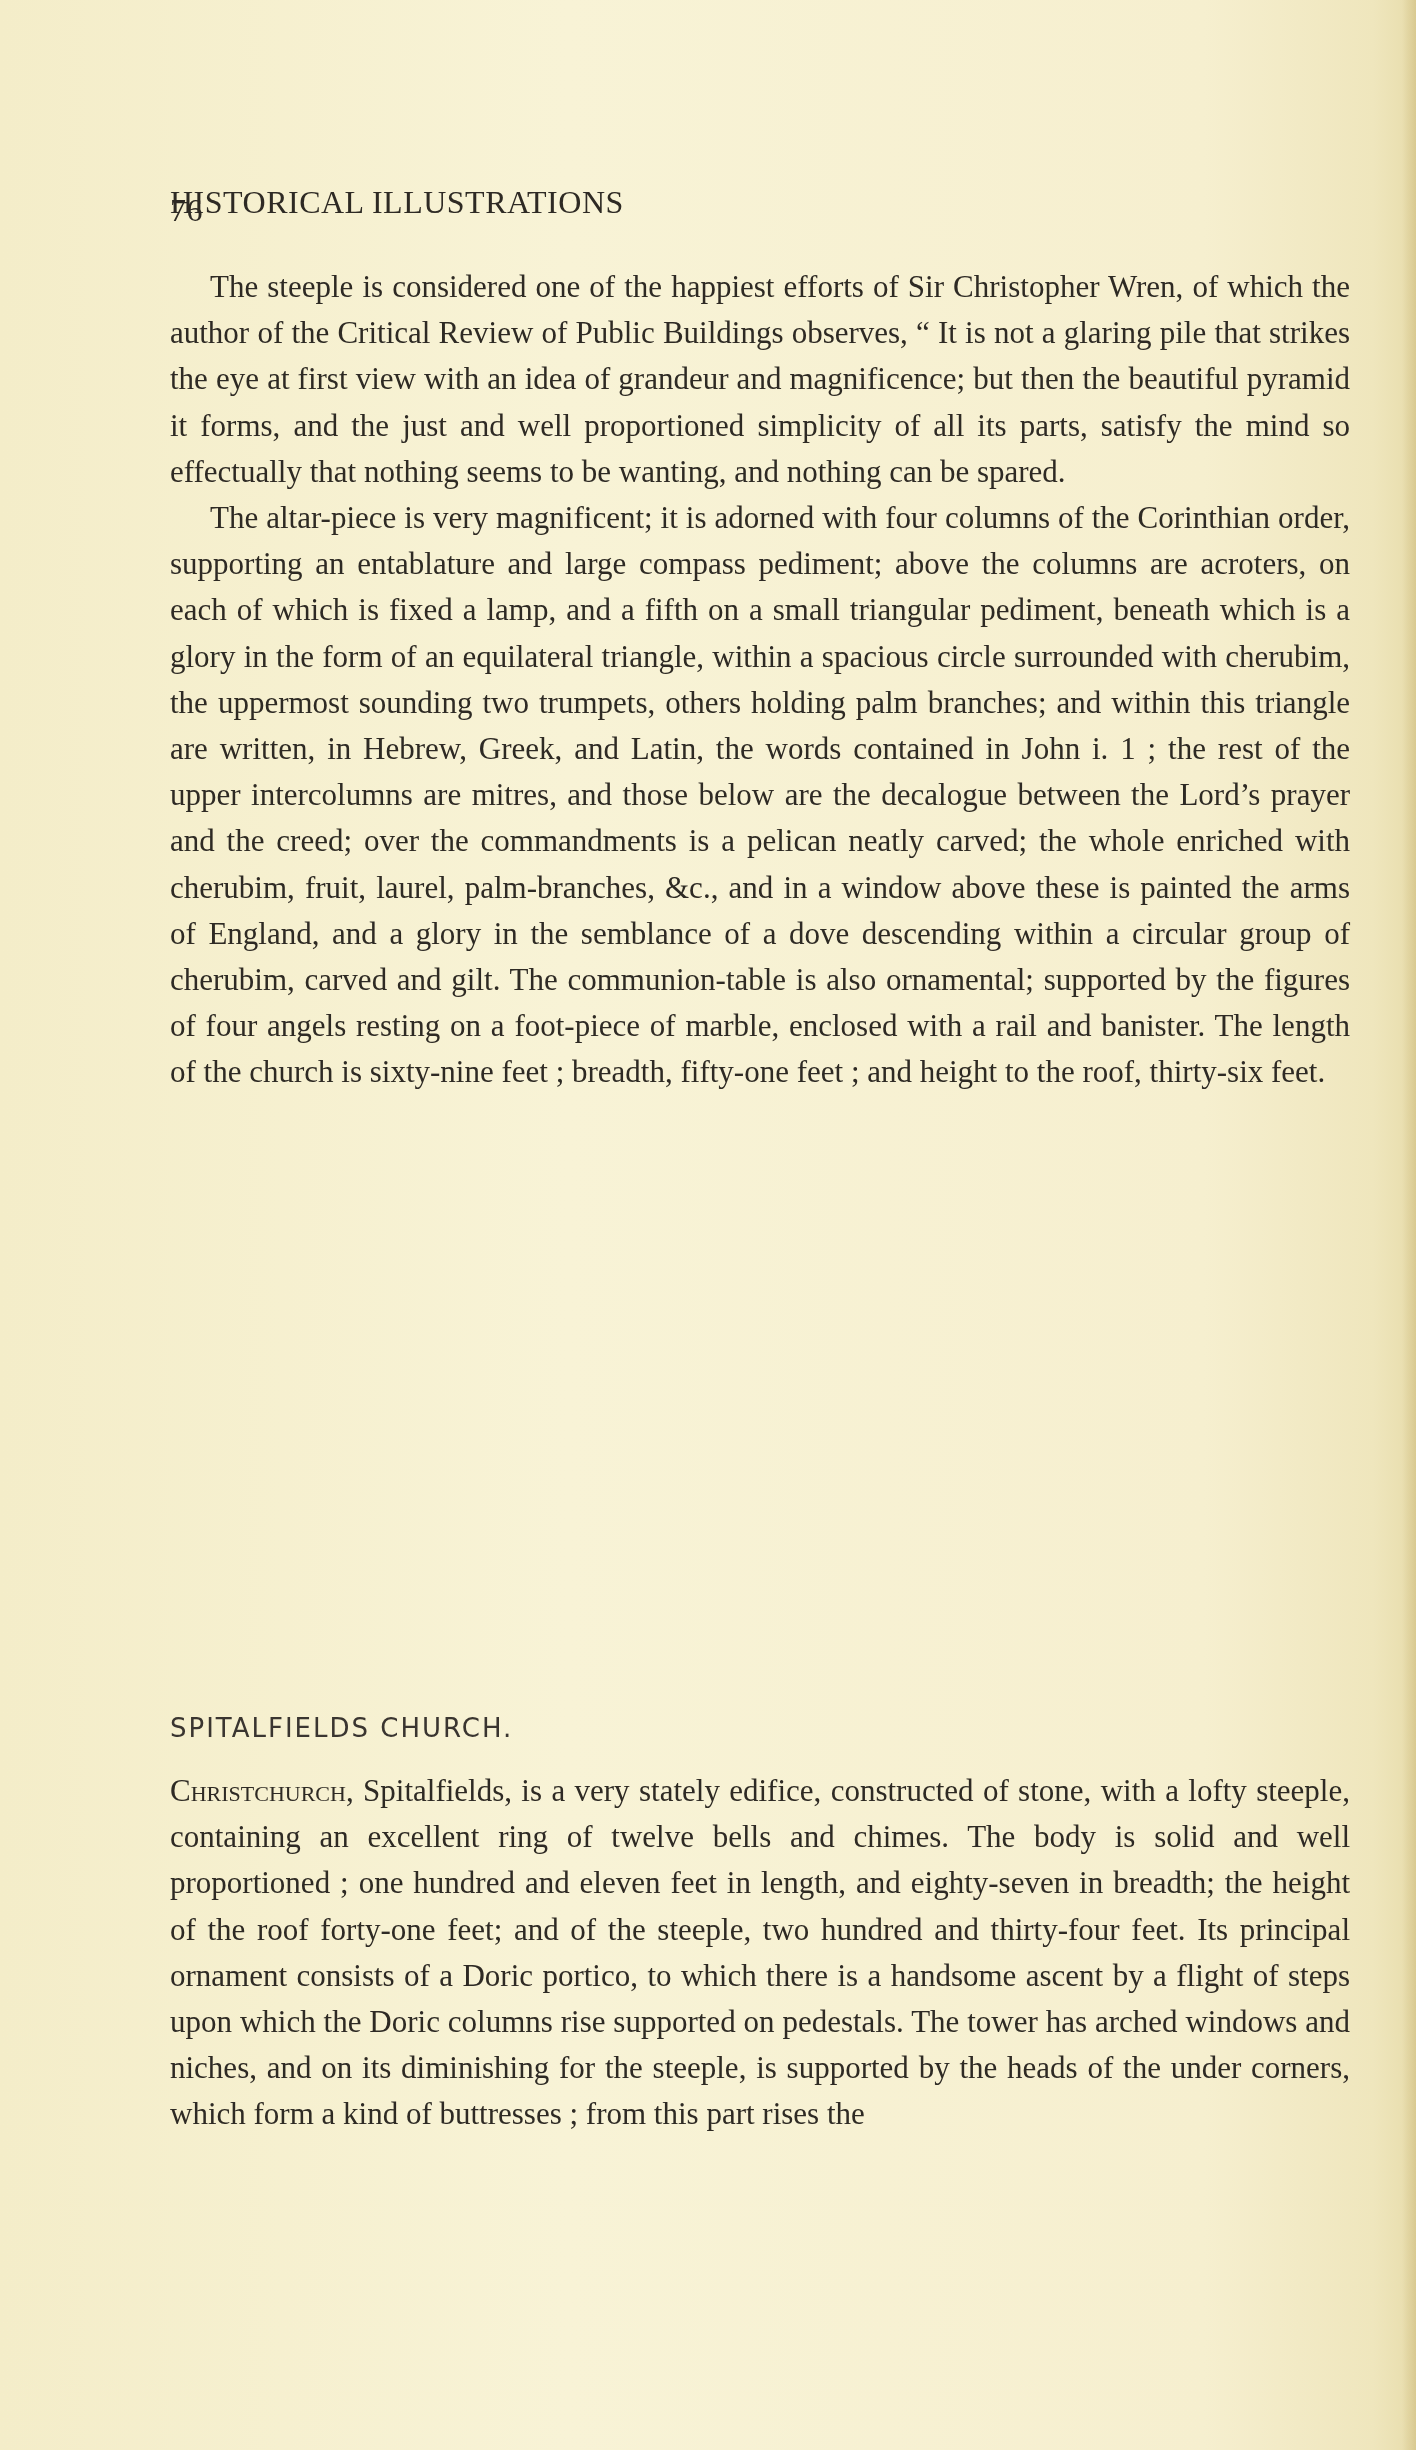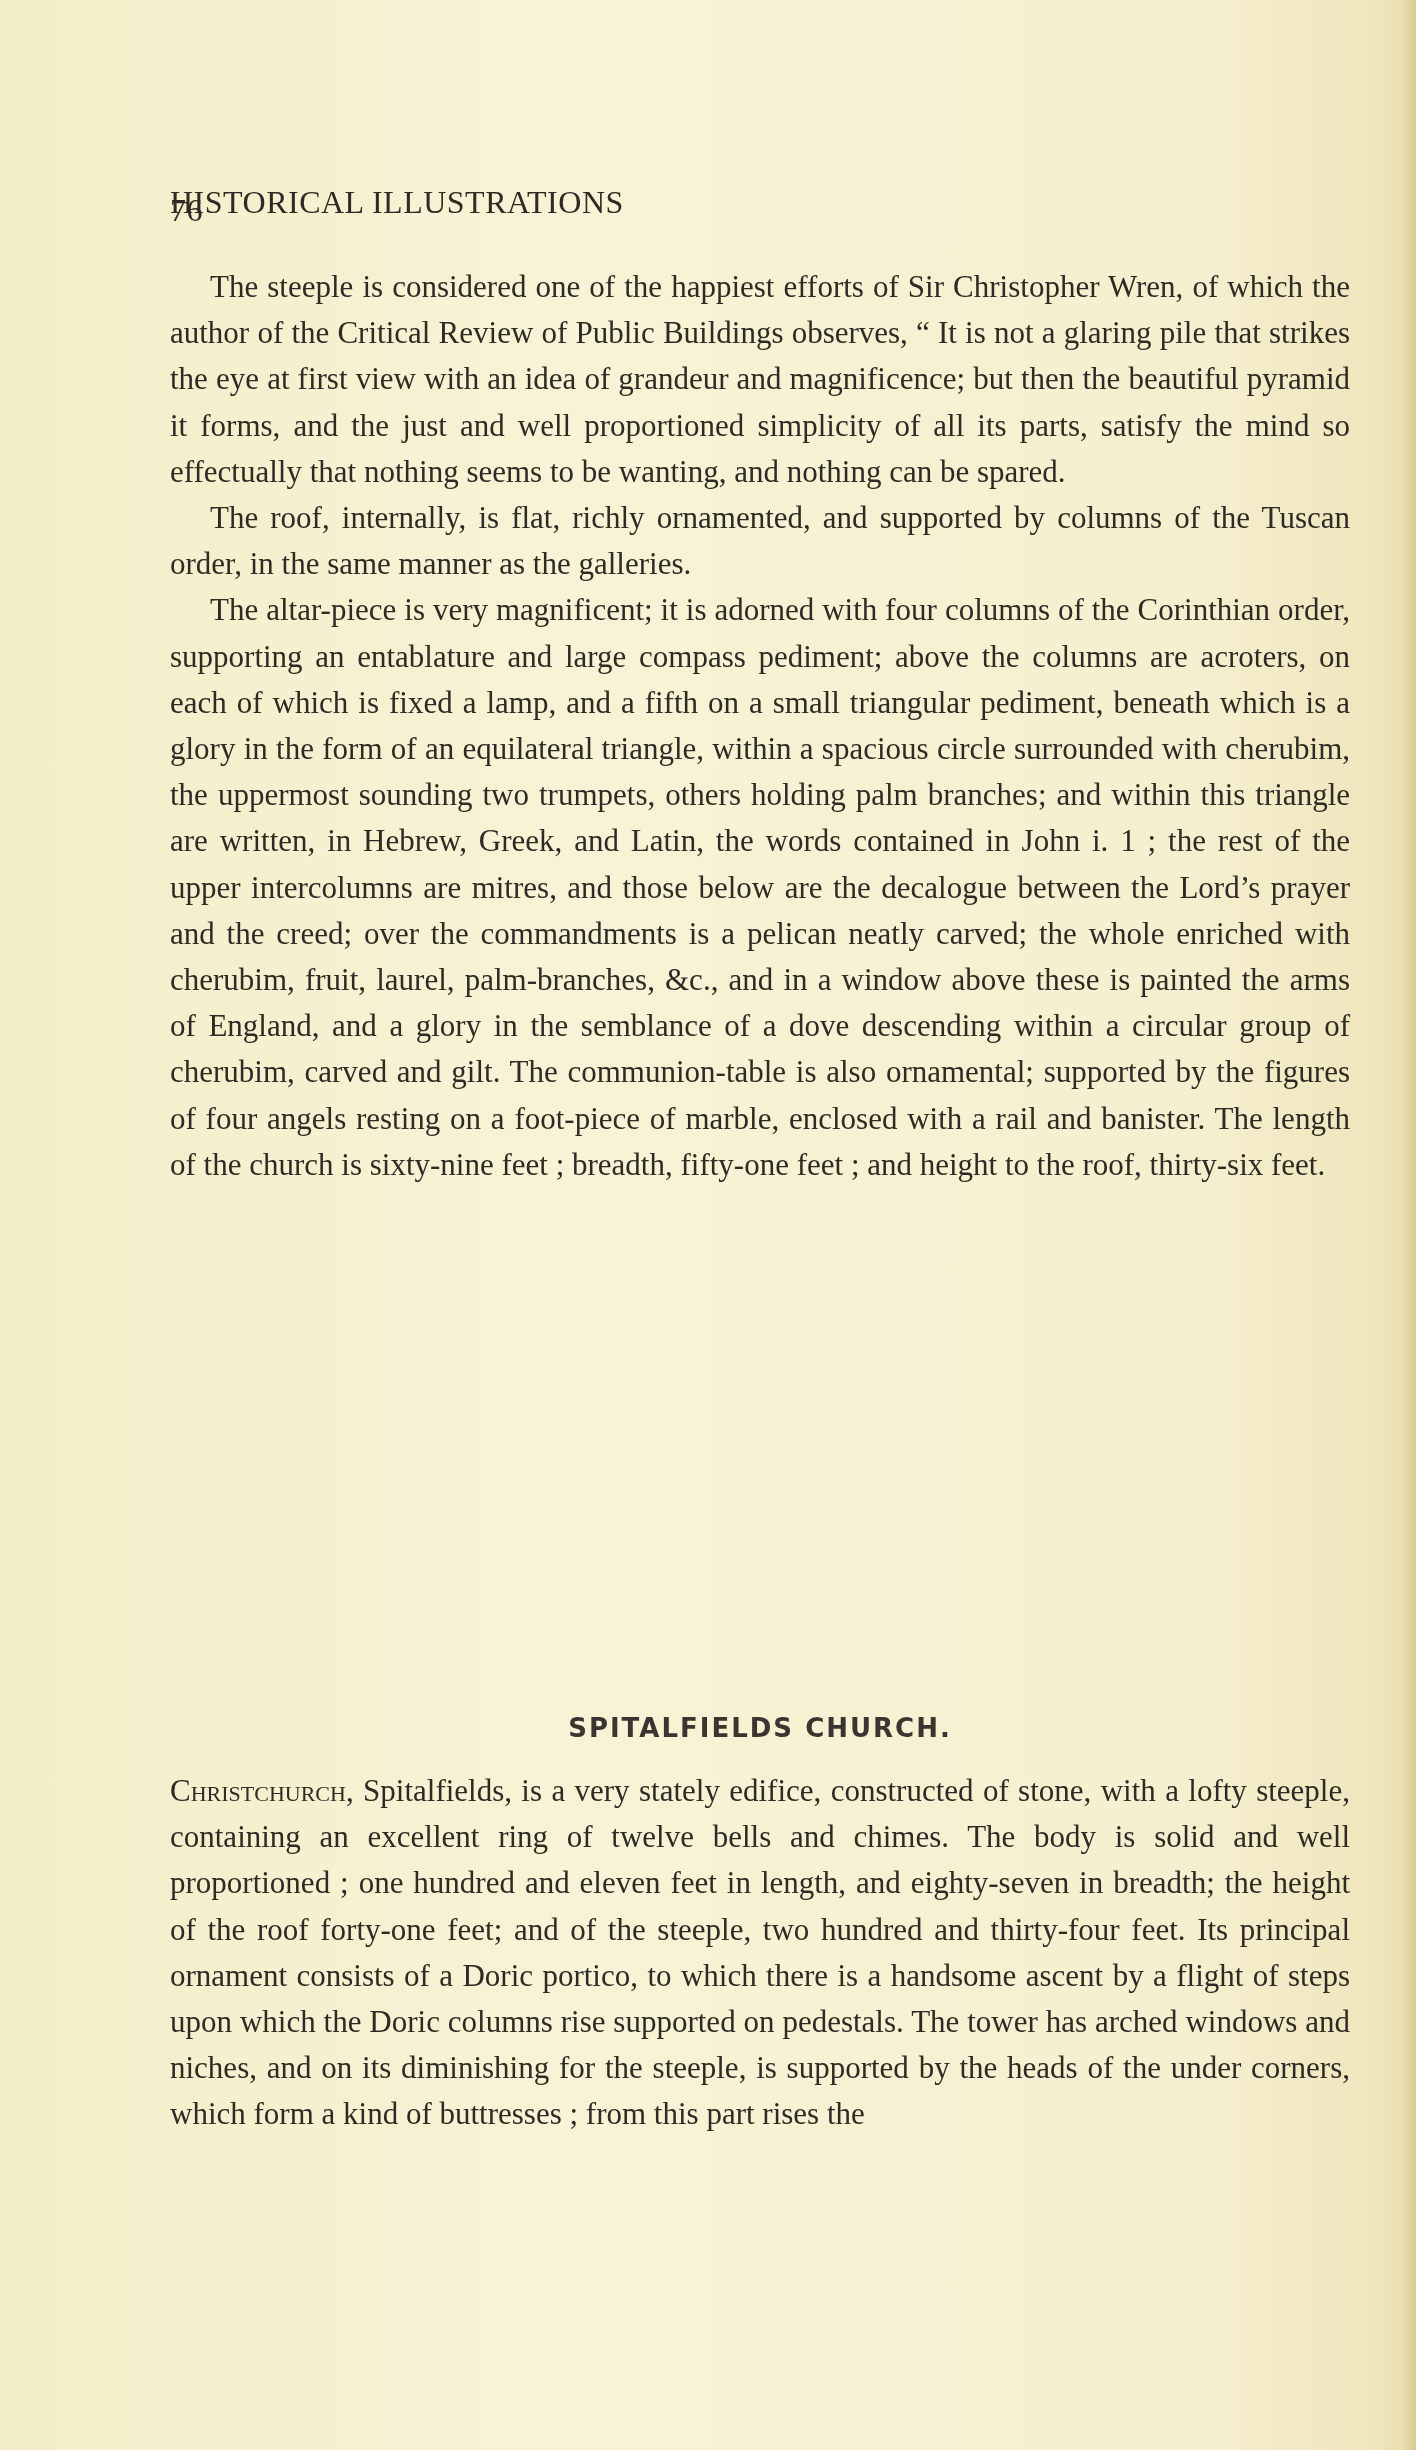--- a/index.html
+++ b/index.html
@@ -15,39 +15,38 @@
   .running-head {
     position: absolute; top: 184px; left: 0; width: 1180px; height: 40px;
     font-size: 32px; letter-spacing: 0.5px;
   }
   .page-number { position: absolute; left: 0; top: 0; margin-top: 8px; }
   .running-title { position: absolute; left: 0; right: 0; text-align: left; top: 0; }
   .body { position: absolute; top: 264px; left: 0; width: 1180px; font-size: 31px; line-height: 46.2px; text-align: justify; }
   .body p { margin: 0 0 0 0; text-indent: 40px; }
   .body p.noindent { text-indent: 0; }
   .section-head {
-    position: absolute; top: 1713px; left: 0; width: 1180px; text-align: center;
-    font-family: "DejaVu Sans", sans-serif; font-weight: bold; font-size: 26px; letter-spacing: 2px; color: #3a3530;
+    position: absolute; top: 1713px; left: 0; width: 1180px; text-align: left;
+    font-family: "DejaVu Sans", sans-serif; font-weight: normal; font-size: 26px; letter-spacing: 2px; color: #3a3530;
   }
   .body2 { position: absolute; top: 1768px; left: 0; width: 1180px; font-size: 31px; line-height: 46.2px; text-align: justify; }
   .smallcaps { font-variant: small-caps; }
   .edge-shadow { position: absolute; right: 0; top: 0; width: 14px; height: 2450px; background: linear-gradient(90deg, rgba(200,180,110,0) 0%, rgba(190,165,95,0.35) 100%); }
 </style>
 </head>
 <body>
 
 <div class="page">
   <div class="running-head">
     <span class="page-number">76</span>
     <span class="running-title">HISTORICAL ILLUSTRATIONS</span>
   </div>
 
   <div class="body">
     <p>The steeple is considered one of the happiest efforts of Sir Christopher Wren, of which the author of the Critical Review of Public Buildings observes, “ It is not a glaring pile that strikes the eye at first view with an idea of grandeur and magnificence; but then the beautiful pyramid it forms, and the just and well proportioned simplicity of all its parts, satisfy the mind so effectually that nothing seems to be wanting, and nothing can be spared.</p>
-    <p>The roof, internally, is flat, richly ornamented, and supported by columns of the Tuscan order, in the same manner as the galleries.</p>
     <p>The altar-piece is very magnificent; it is adorned with four columns of the Corinthian order, supporting an entablature and large compass pediment; above the columns are acroters, on each of which is fixed a lamp, and a fifth on a small triangular pediment, beneath which is a glory in the form of an equilateral triangle, within a spacious circle surrounded with cherubim, the uppermost sounding two trumpets, others holding palm branches; and within this triangle are written, in Hebrew, Greek, and Latin, the words contained in John i. 1 ; the rest of the upper intercolumns are mitres, and those below are the decalogue between the Lord’s prayer and the creed; over the commandments is a pelican neatly carved; the whole enriched with cherubim, fruit, laurel, palm-branches, &amp;c., and in a window above these is painted the arms of England, and a glory in the semblance of a dove descending within a circular group of cherubim, carved and gilt.  The communion-table is also ornamental; supported by the figures of four angels resting on a foot-piece of marble, enclosed with a rail and banister. The length of the church is sixty-nine feet ; breadth, fifty-one feet ; and height to the roof, thirty-six feet.</p>
   </div>
 
   <div class="section-head">SPITALFIELDS CHURCH.</div>
 
   <div class="body2">
     <p style="margin:0;"><span class="smallcaps">Christchurch</span><span>, Spitalfields, is a very stately edifice, constructed of stone, with a lofty steeple, containing an excellent ring of twelve bells and chimes. The body is solid and well proportioned ; one hundred and eleven feet in length, and eighty-seven in breadth; the height of the roof forty-one feet; and of the steeple, two hundred and thirty-four feet. Its principal ornament consists of a Doric portico, to which there is a handsome ascent by a flight of steps upon which the Doric columns rise supported on pedestals. The tower has arched windows and niches, and on its diminishing for the steeple, is supported by the heads of the under corners, which form a kind of buttresses ; from this part rises the</span></p>
   </div>
 </div>
 

